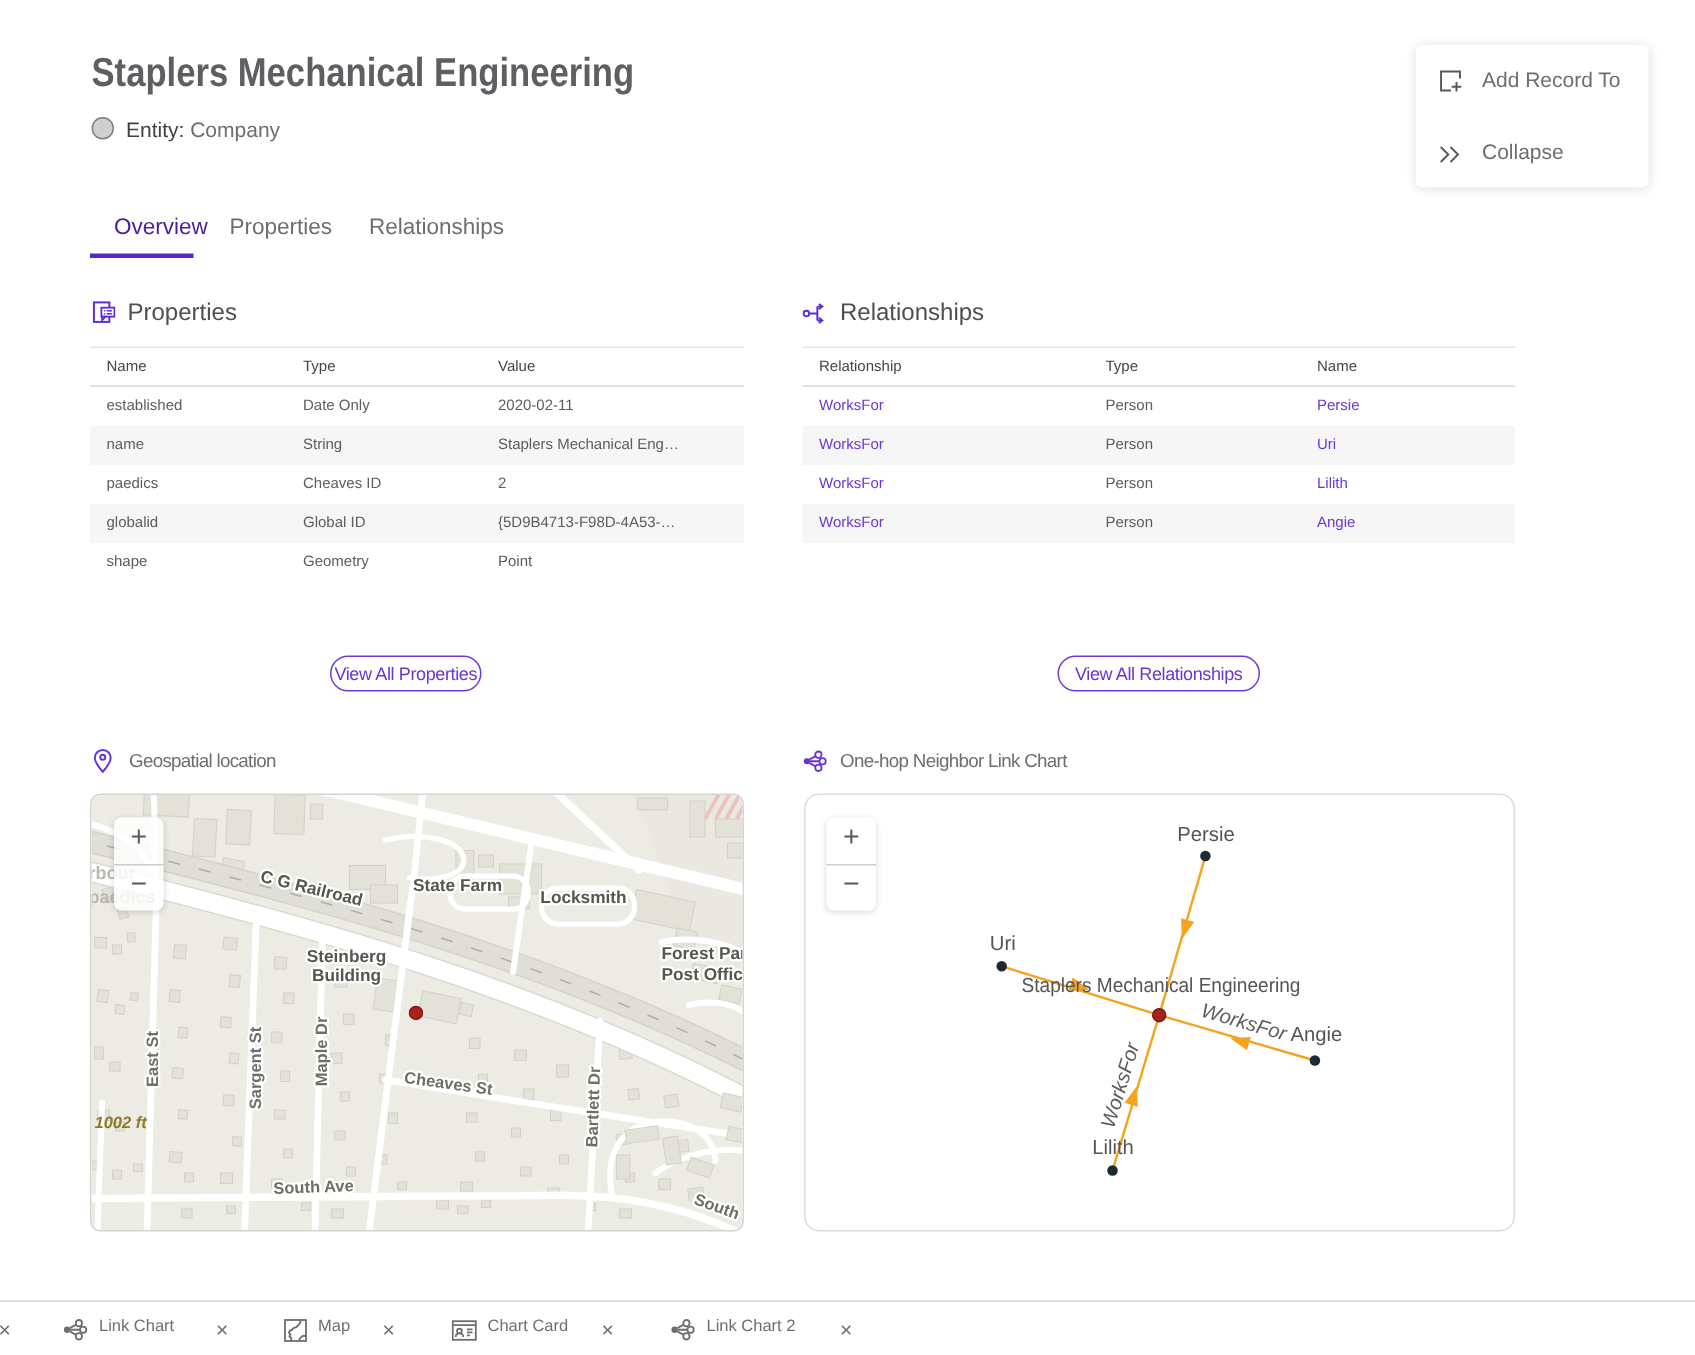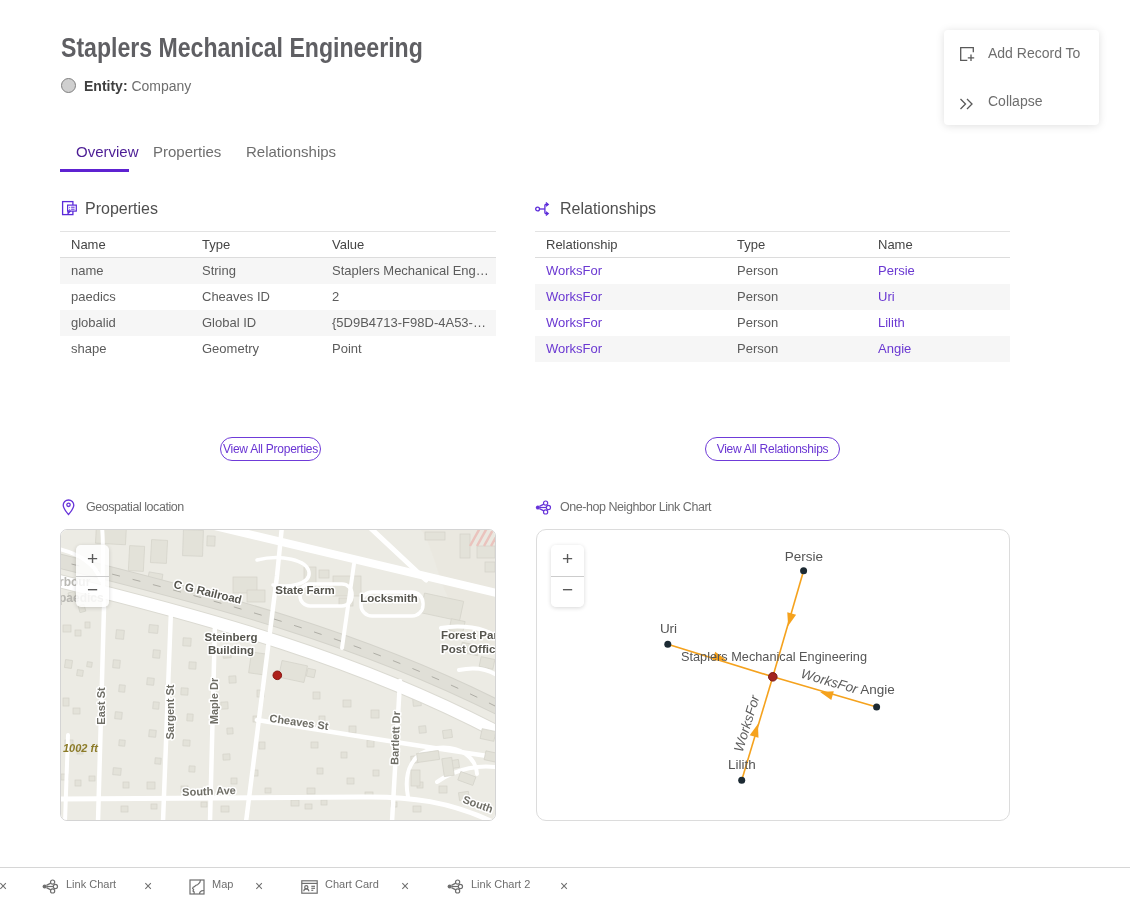--- a/index.html
+++ b/index.html
@@ -1,26 +1,26 @@
 <!DOCTYPE html>
 <html><head>
 <meta charset="utf-8">
 <style>
   * { margin:0; padding:0; box-sizing:border-box; }
   html,body { width:1130px; height:903px; background:#fff; font-family:"Liberation Sans", sans-serif; overflow:hidden; position:relative; }
   .abs { position:absolute; }
   .title { left:61px; top:33px; font-size:27px; font-weight:700; color:#5f5f63; transform:scaleX(0.855); transform-origin:0 0; white-space:nowrap; }
   .entcircle { left:61px; top:78px; width:15px; height:15px; border-radius:50%; background:#cfcfcf; border:1.5px solid #7f7f7f; }
   .entlabel { left:84px; top:78px; font-size:14px; color:#6e6e6e; }
-  .entlabel b { color:#3f3f3f; font-weight:700; }
+  .entlabel b { color:#3f3f3f; font-weight:400; }
   .tabs { left:60px; top:143px; font-size:15px; color:#6e6e6e; }
   .tab { position:absolute; top:0; white-space:nowrap; }
   .underline { left:60px; top:169px; width:69px; height:2.5px; background:#5e22d1; }
   .sechead { font-size:16px; color:#4f4f4f; }
-  table { border-collapse:collapse; font-size:13px; }
+  table { border-collapse:collapse; font-size:10px; }
   .caption { font-size:12.5px; color:#6e6e6e; letter-spacing:-0.45px; }
   .pill { position:absolute; height:24px; border:1px solid #6f3bd8; border-radius:12px; color:#6a35d3; font-size:12px; letter-spacing:-0.25px; text-align:center; line-height:22px; background:#fff; }
   .panel { position:absolute; background:#fff; border:1px solid #dcdcdc; }
   .zoomctl { position:absolute; width:33px; height:62px; background:rgba(255,255,255,0.83); border-radius:5px; box-shadow:0 1px 4px rgba(0,0,0,0.16); }
   .zoomctl .plus, .zoomctl .minus { position:absolute; left:0; width:100%; text-align:center; color:#5a5a5a; font-size:19px; font-weight:400; }
   .zoomctl .plus { top:3px; }
   .zoomctl .minus { top:34px; }
   .zoomctl .div { position:absolute; top:31px; left:0; width:100%; height:1px; background:#ccc; }
   .menu { left:944px; top:30px; width:155px; height:95px; background:#fff; border-radius:4px; box-shadow:0 1px 8px rgba(0,0,0,0.13); }
   .menuitem { position:absolute; left:15px; font-size:14px; color:#6e6e6e; }
@@ -57,20 +57,25 @@
   <div class="abs" style="left:60px; top:231px; width:436px;">
     <table style="width:436px;">
       <thead>
         <tr style="height:26px; border-top:1px solid #e3e3e3; border-bottom:1px solid #dcdcdc; color:#454545;">
           <th style="text-align:left; font-weight:400; width:142px; padding-left:11px;">Name</th>
           <th style="text-align:left; font-weight:400; width:130px;">Type</th>
           <th style="text-align:left; font-weight:400;">Value</th>
         </tr>
       </thead>
       <tbody style="color:#5c5c5c;">
+        <tr style="height:26px;">
+          <td style="padding-left:11px;">established</td>
+          <td>Date Only</td>
+          <td>2020-02-11</td>
+        </tr>
         <tr style="height:26px; background:#f6f6f6;">
           <td style="padding-left:11px;">name</td>
           <td>String</td>
           <td>Staplers Mechanical Eng…</td>
         </tr>
         <tr style="height:26px;">
           <td style="padding-left:11px;">paedics</td>
           <td>Cheaves ID</td>
           <td>2</td>
         </tr>

